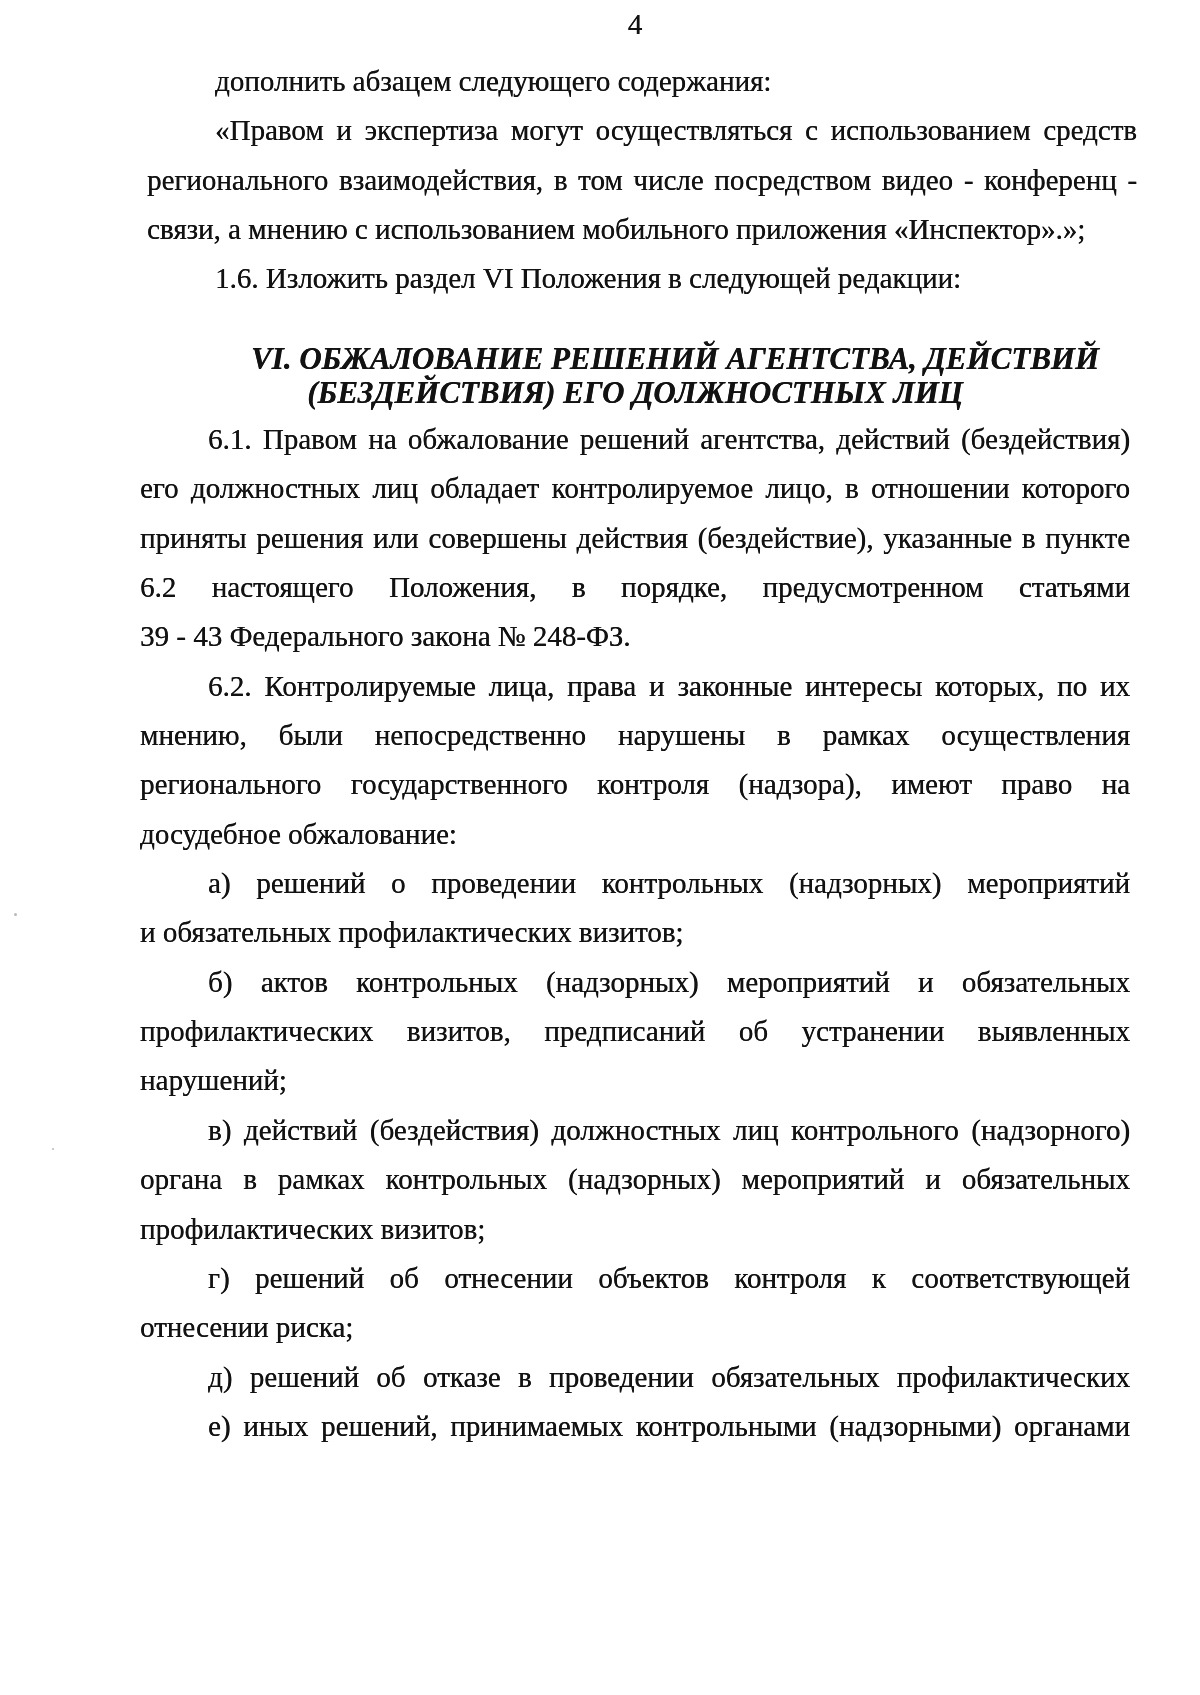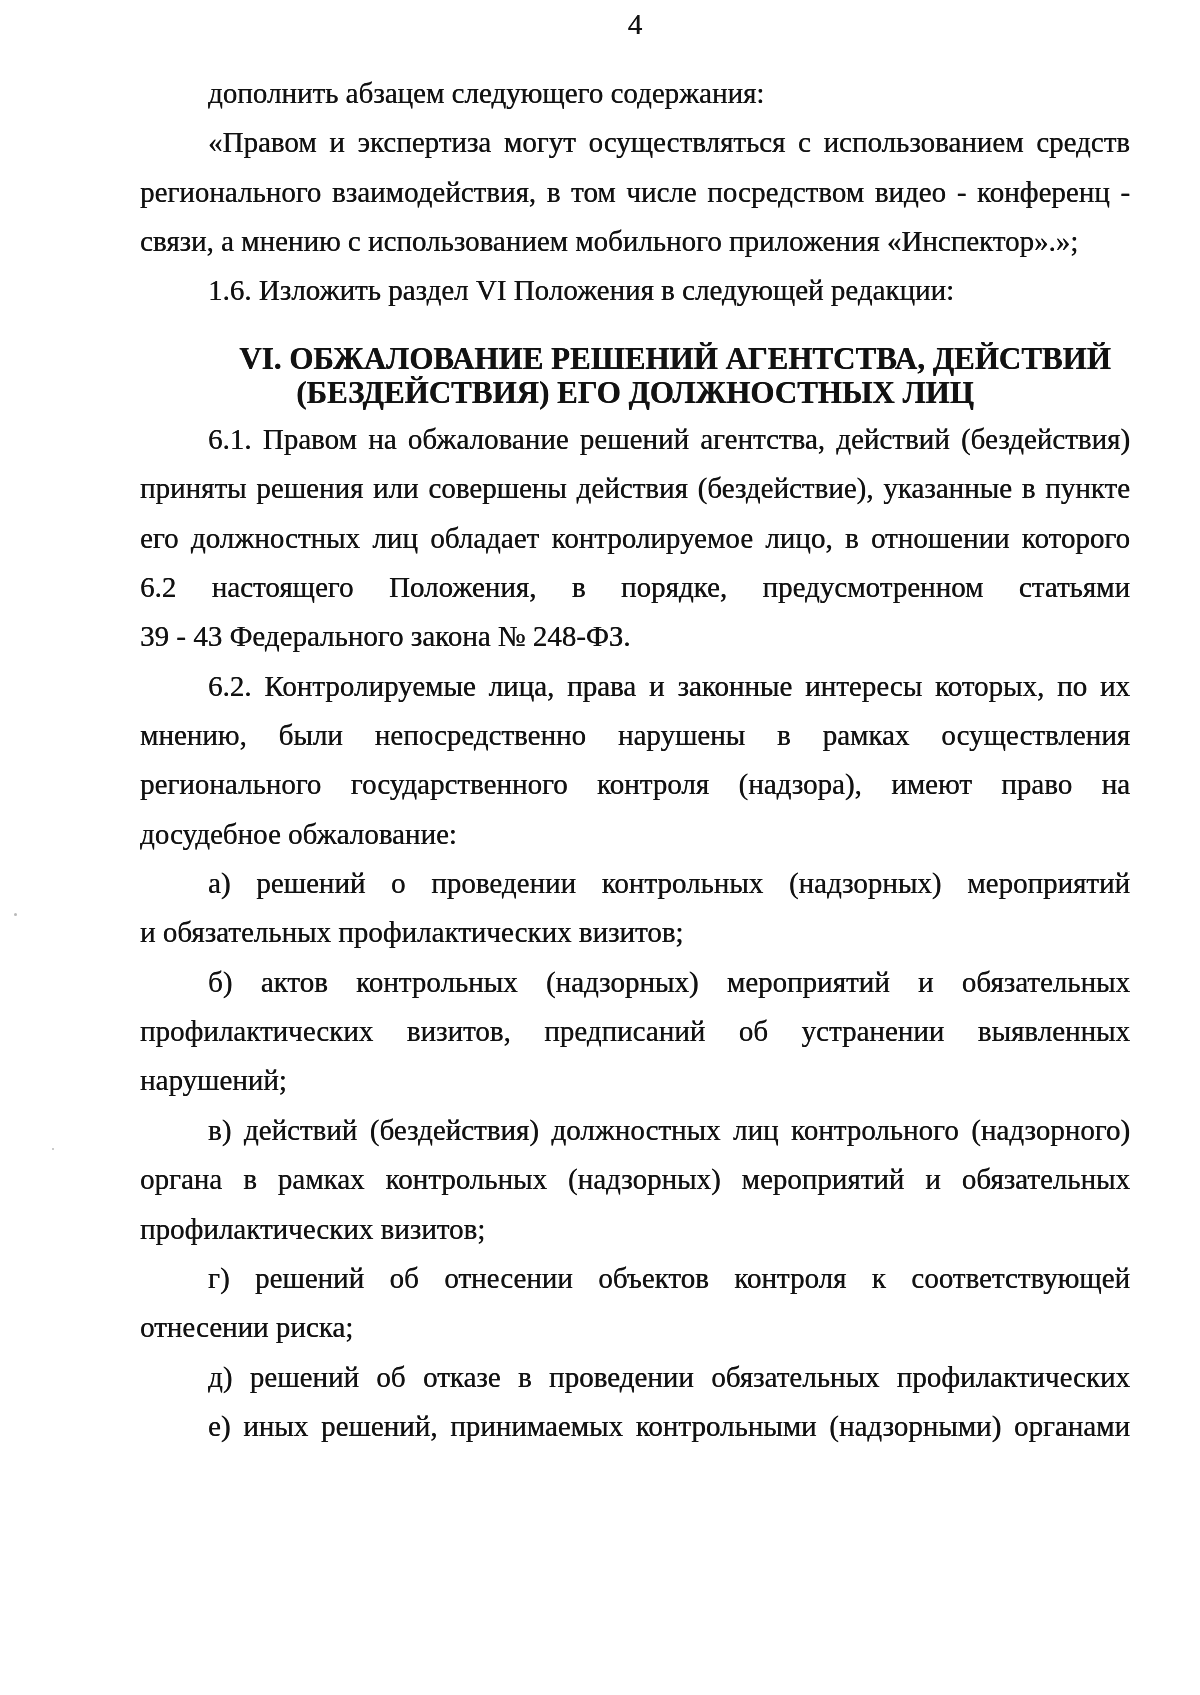--- a/index.html
+++ b/index.html
@@ -25,21 +25,21 @@
     text-align: center;
     font-size: 29px;
     line-height: 29px;
     padding-left: 0;
   }
   .block {
     position: absolute;
     left: 140px;
     width: 990px;
   }
-  .intro { top: 69px; }
+  .intro { top: 57px; margin-left: 7px; }
   .main  { top: 415px; }
   .ln {
     font-size: 29px;
     line-height: 49.35px;
     height: 49.35px;
     white-space: nowrap;
     text-align: justify;
     text-align-last: justify;
     overflow: visible;
   }
@@ -47,21 +47,21 @@
   .ln.last  { text-align-last: left; }
   .heading {
     position: absolute;
     left: 140px;
     top: 342px;
     width: 990px;
     font-weight: bold;
     font-size: 31px;
     line-height: 34px;
   }
-  .heading .h-line { text-align: center; }
+  .heading .h-line { text-align: center; font-style: italic; }
   .heading .h-line.shifted { padding-left: 80px; }
   .speck {
     position: absolute;
     background: #8a8a8a;
     border-radius: 50%;
     opacity: 0.6;
   }
   .speck.s1 { left: 14px; top: 913px; width: 3px; height: 3px; }
   .speck.s2 { left: 52px; top: 1148px; width: 2px; height: 2px; }
 </style>
@@ -81,22 +81,22 @@
   </div>
 
   <div class="heading">
     <div class="h-line shifted">VI. ОБЖАЛОВАНИЕ РЕШЕНИЙ АГЕНТСТВА, ДЕЙСТВИЙ</div>
     <div class="h-line">(БЕЗДЕЙСТВИЯ) ЕГО ДОЛЖНОСТНЫХ ЛИЦ</div>
   </div>
 
   <div class="block main">
 
     <div class="ln first">6.1. Правом на обжалование решений агентства, действий (бездействия)</div>
+    <div class="ln">его должностных лиц обладает контролируемое лицо, в отношении которого</div>
     <div class="ln">приняты решения или совершены действия (бездействие), указанные в пункте</div>
-    <div class="ln">его должностных лиц обладает контролируемое лицо, в отношении которого</div>
     <div class="ln">6.2 настоящего Положения, в порядке, предусмотренном статьями</div>
     <div class="ln last">39 - 43 Федерального закона № 248-ФЗ.</div>
 
     <div class="ln first">6.2. Контролируемые лица, права и законные интересы которых, по их</div>
     <div class="ln">мнению, были непосредственно нарушены в рамках осуществления</div>
     <div class="ln">регионального государственного контроля (надзора), имеют право на</div>
     <div class="ln last">досудебное обжалование:</div>
 
     <div class="ln first">а) решений о проведении контрольных (надзорных) мероприятий</div>
     <div class="ln last">и обязательных профилактических визитов;</div>

